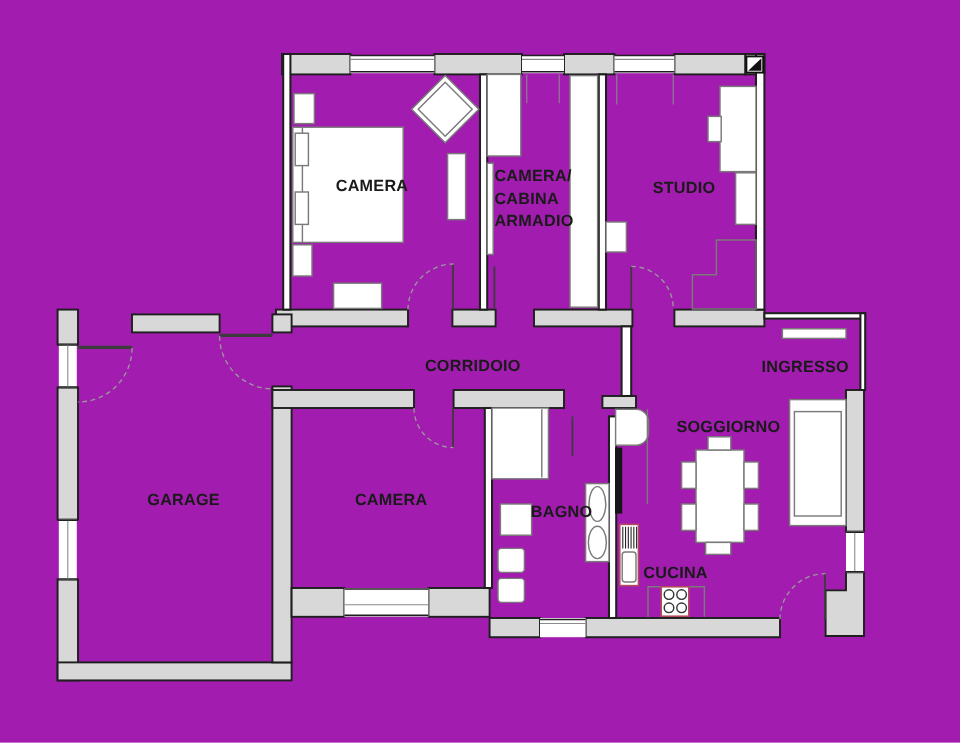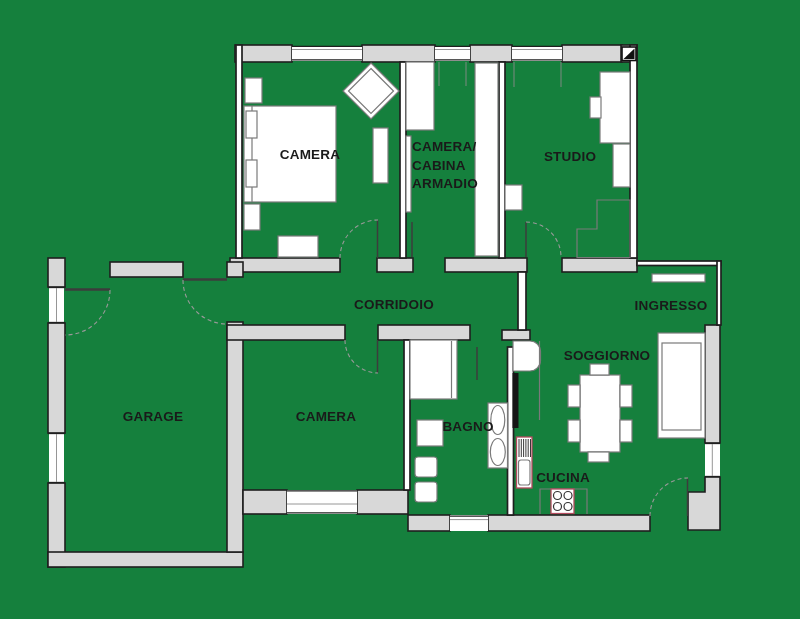--- a/index.html
+++ b/index.html
@@ -1,16 +1,16 @@
 <!DOCTYPE html>
 <html style="--wall-fill: #d8d8d8; --wall-stroke: #1f1f1f; --furn: #7a7a7a; --door: #999999; --accent: #b34a5e; --text: #1a1a1a;"><head>
 <meta charset="utf-8">
 <style>
   html,body{margin:0;padding:0;background:#fff;}
-  .stage{width:800px;height:619px;position:relative;background:#15803d;overflow:hidden;}
+  .stage{width:800px;height:619px;position:relative;background:#a21caf;overflow:hidden;}
   svg{display:block;}
   .wall{fill:var(--wall-fill);stroke:var(--wall-stroke);stroke-width:1.6;}
   .dwall{fill:#fff;stroke:var(--wall-stroke);stroke-width:1.7;}
   .winbase{fill:#fff;stroke:none;}
   .winframe{stroke:#1f1f1f;stroke-width:1.3;fill:none;}
   .winline{stroke:#8a8a8a;stroke-width:0.9;fill:none;}
   .furn{fill:#fff;stroke:var(--furn);stroke-width:1.2;}
   .furnl{fill:none;stroke:var(--furn);stroke-width:1.2;}
   .door-arc{fill:none;stroke:var(--door);stroke-width:1.1;stroke-dasharray:4 3;}
   .leaf{stroke:#3c3c3c;stroke-width:1.5;fill:none;}

